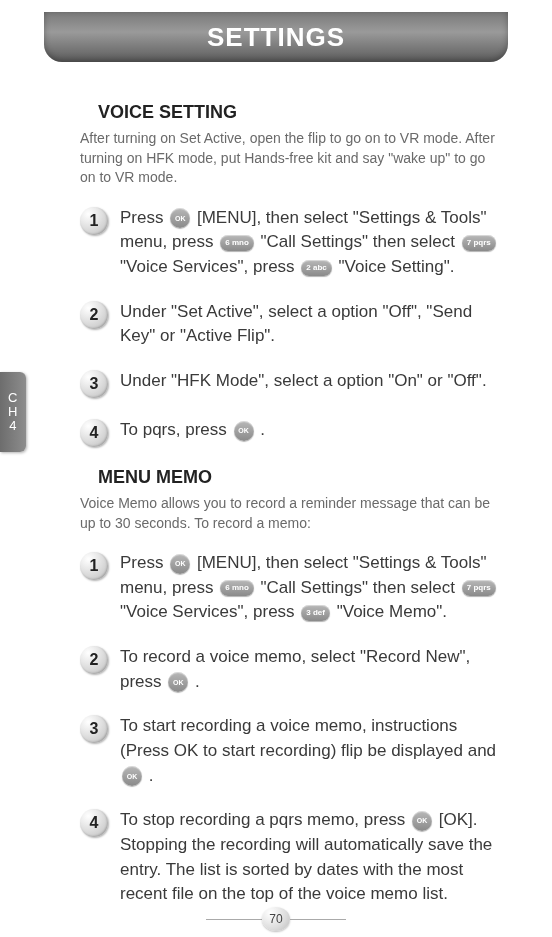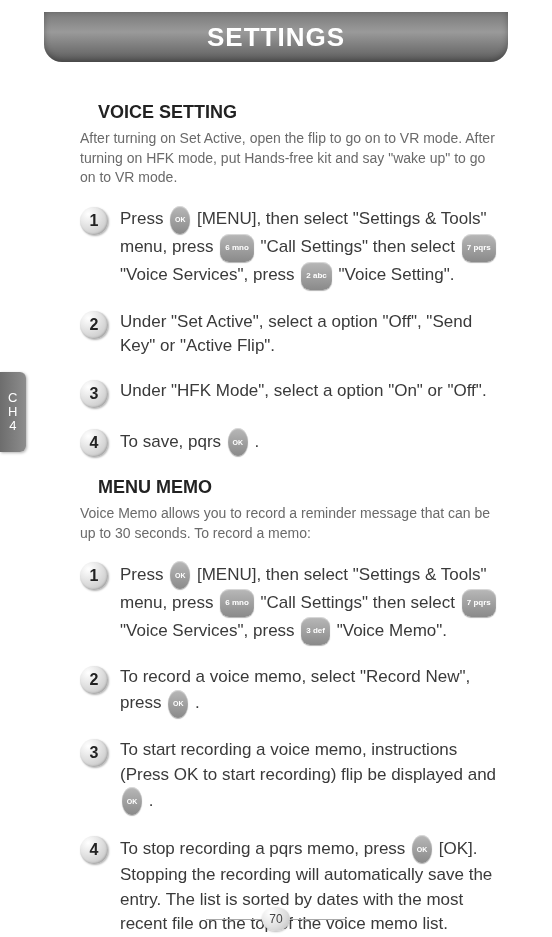--- a/index.html
+++ b/index.html
@@ -92,21 +92,21 @@
     line-height: 1.45;
     font-style: normal;
   }
   .step-text .seg { display: inline; margin-top: 33px; }
   .key {
     display: inline-flex;
     align-items: center;
     justify-content: center;
     min-width: 26px;
     height: 16px;
-    padding: 14px 5px;
+    padding: 2px 5px;
     border-radius: 9px;
     background: linear-gradient(to bottom, #b8b8b8, #8a8a8a);
     color: #fff;
     font-size: 8px;
     font-weight: bold;
     vertical-align: middle;
     line-height: 1;
     box-shadow: inset 0 1px 1px rgba(255,255,255,0.5), 0 1px 1px rgba(0,0,0,0.3);
     font-style: normal;
     margin: 0 2px;
@@ -168,21 +168,21 @@
           <div class="step">
             <div class="step-num">2</div>
             <div class="step-text"><span class="seg">Under "Set Active", select a option "Off", "Send Key" or "Active Flip".</span></div>
           </div>
           <div class="step">
             <div class="step-num">3</div>
             <div class="step-text"><span class="seg">Under "HFK Mode", select a option "On" or "Off".</span></div>
           </div>
           <div class="step">
             <div class="step-num">4</div>
-            <div class="step-text"><span class="seg">To save, pqrs </span><span class="key ok">OK</span><span class="seg"> .</span></div>
+            <div class="step-text"><span class="seg">To pqrs, press </span><span class="key ok">OK</span><span class="seg"> .</span></div>
           </div>
         </div>
     </div>
 
     <div class="section section2">
       <div class="section-title">MENU MEMO</div>
       <div class="section-desc">Voice Memo allows you to record a reminder message that can be up to 30 seconds. To record a memo:</div>
       <div id="steps-1">
           <div class="step">
             <div class="step-num">1</div>

